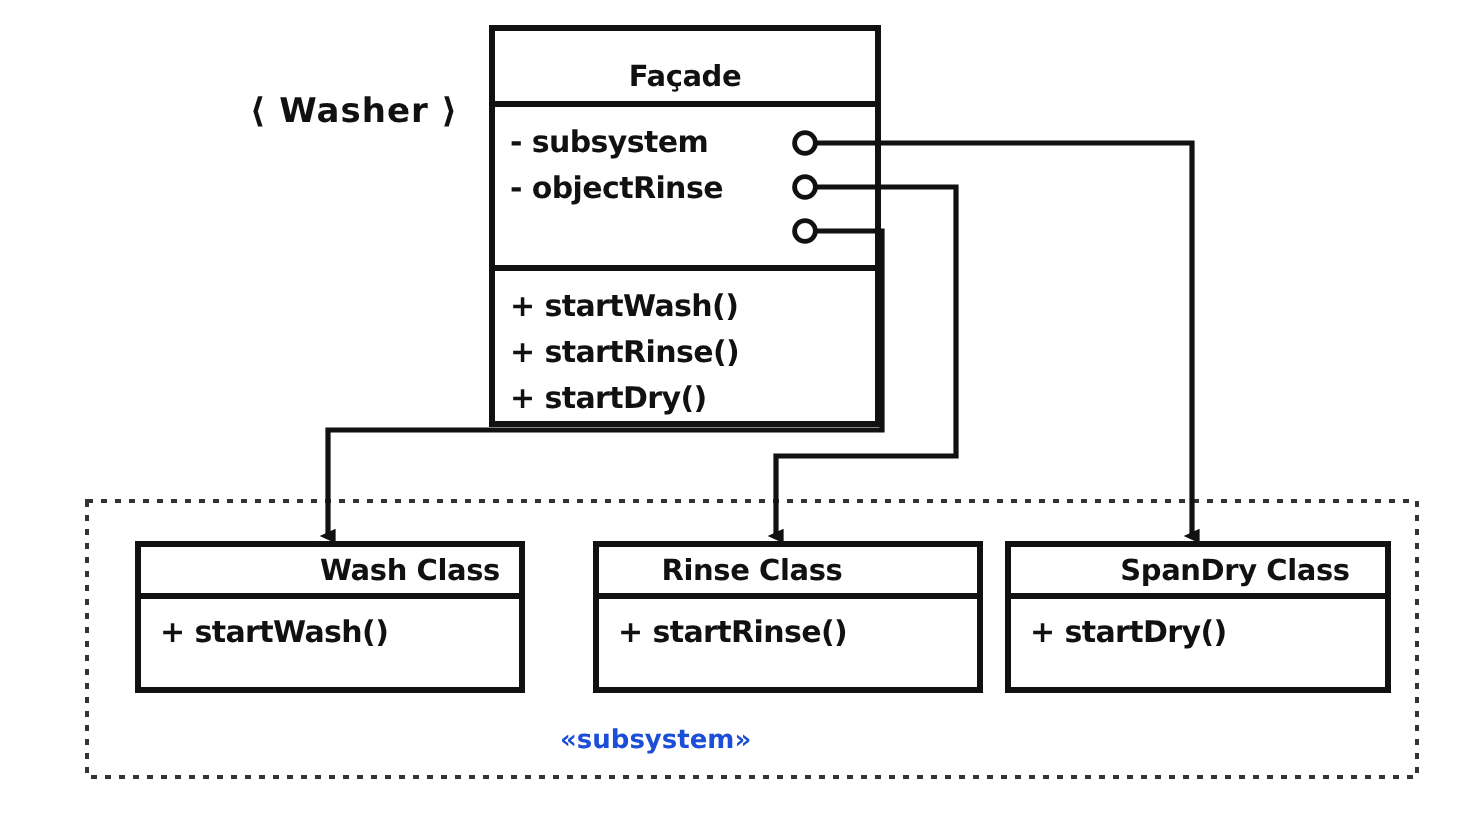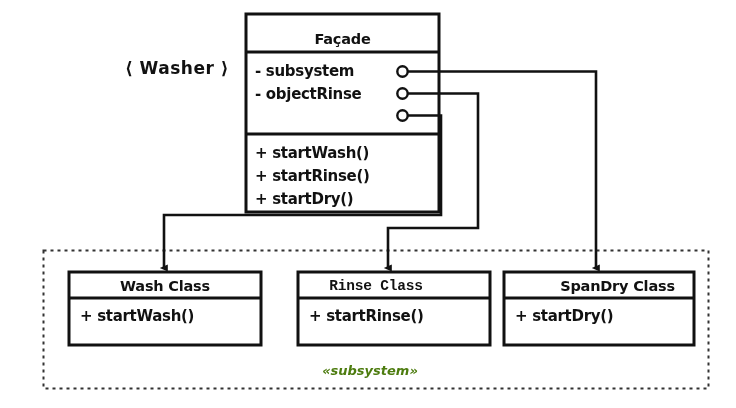--- a/index.html
+++ b/index.html
@@ -59,21 +59,21 @@
     font-size: 15px;
     font-weight: bold;
     letter-spacing: -0.3px;
   }
   .facade-op.o0 { top: 146px; }
   .facade-op.o1 { top: 169px; }
   .facade-op.o2 { top: 192px; }
 
   .washer-label {
     left: 112px;
-    top: 60px;
+    top: 48px;
     width: 130px;
     text-align: center;
     font-size: 17px;
     font-weight: bold;
     letter-spacing: 0.5px;
   }
 
   .cls-title {
     font-size: 14.5px;
     font-weight: bold;
@@ -81,36 +81,34 @@
     letter-spacing: -0.2px;
     top: 279px;
   }
   .cls-op {
     font-size: 15px;
     font-weight: bold;
     letter-spacing: -0.3px;
     top: 309px;
   }
 
-  .cls-title.c0 { left: 69px;  width: 192px; }
+  .cls-title.c0 { left: 69px;  width: 192px; padding-left: 40px; }
   .cls-op.c0    { left: 80px; }
-  .cls-title.c1 { left: 298px; width: 156px; font-family: Liberation Mono, monospace; }
+  .cls-title.c1 { left: 298px; width: 156px; }
   .cls-op.c1    { left: 309px; }
   .cls-title.c2 { left: 504px; width: 227px; }
   .cls-op.c2    { left: 515px; }
 
   .subsystem-label {
     left: 280px;
     top: 364px;
     width: 180px;
-    text-align: center;
     font-size: 13px;
-    font-style: italic;
     font-weight: bold;
-    color: #4d7c0f;
+    color: #1d4ed8;
   }
 </style>
 </head>
 <body>
 
 <div id="diagram">
 
   <svg class="svg-layer" viewBox="0 0 736 408">
     <defs>
       <marker id="arrowhead" markerWidth="9" markerHeight="9" refX="4.2" refY="4.2" orient="auto" markerUnits="userSpaceOnUse">

